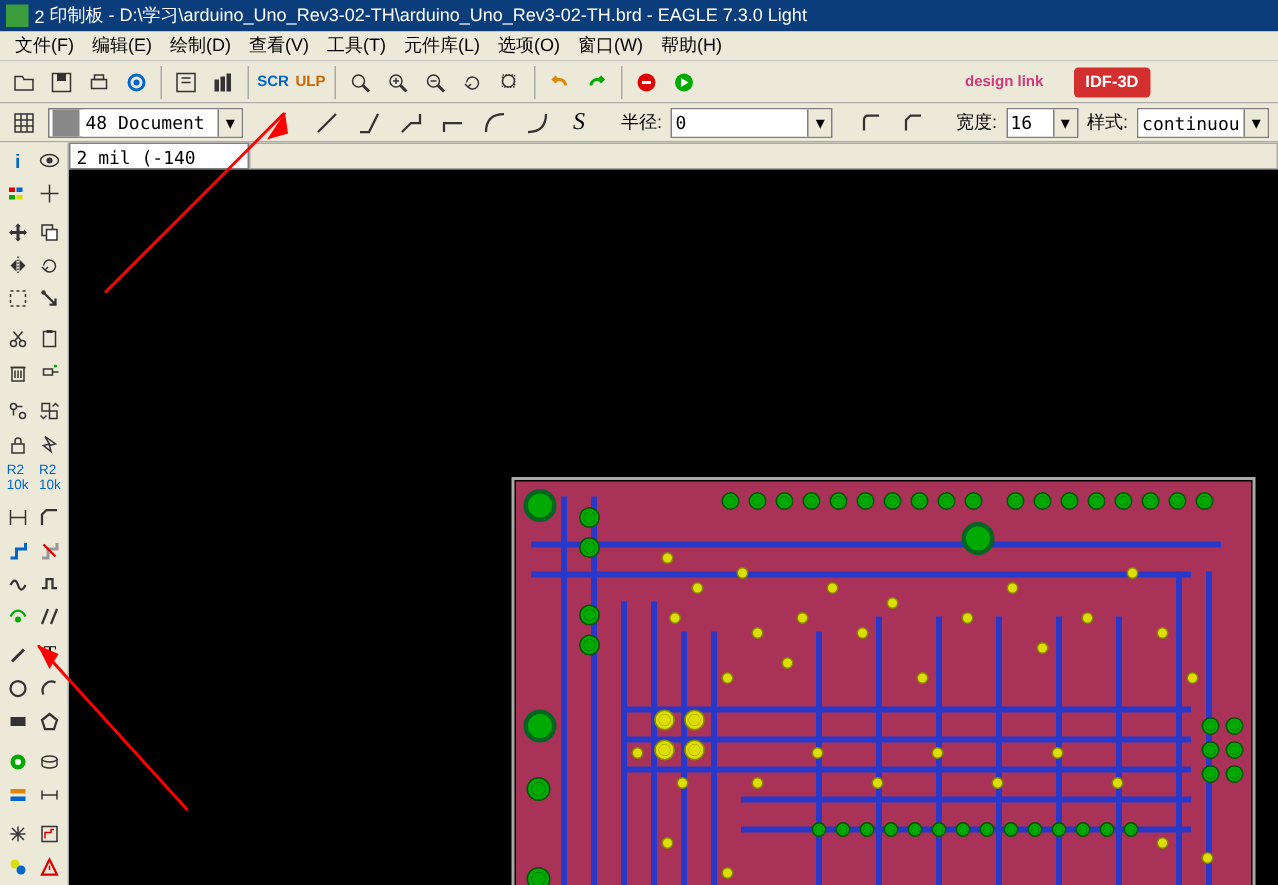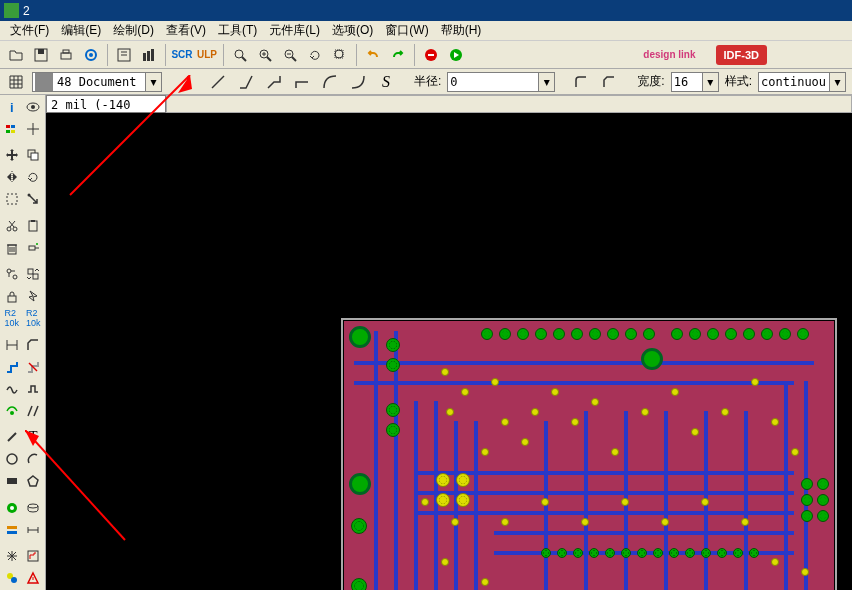--- a/index.html
+++ b/index.html
@@ -60,20 +60,21 @@
 
 svg { display: block; }
 </style>
 </head>
 <body>
 
 <div class="titlebar">
   <div class="icon"></div>
   <span>2</span>
   <span>&nbsp;</span>
+  <span>印制板 - D:\学习\arduino_Uno_Rev3-02-TH\arduino_Uno_Rev3-02-TH.brd - EAGLE 7.3.0 Light</span>
 </div>
 
 <div class="menubar">
   <div class="item">文件(F)</div>
   <div class="item">编辑(E)</div>
   <div class="item">绘制(D)</div>
   <div class="item">查看(V)</div>
   <div class="item">工具(T)</div>
   <div class="item">元件库(L)</div>
   <div class="item">选项(O)</div>

